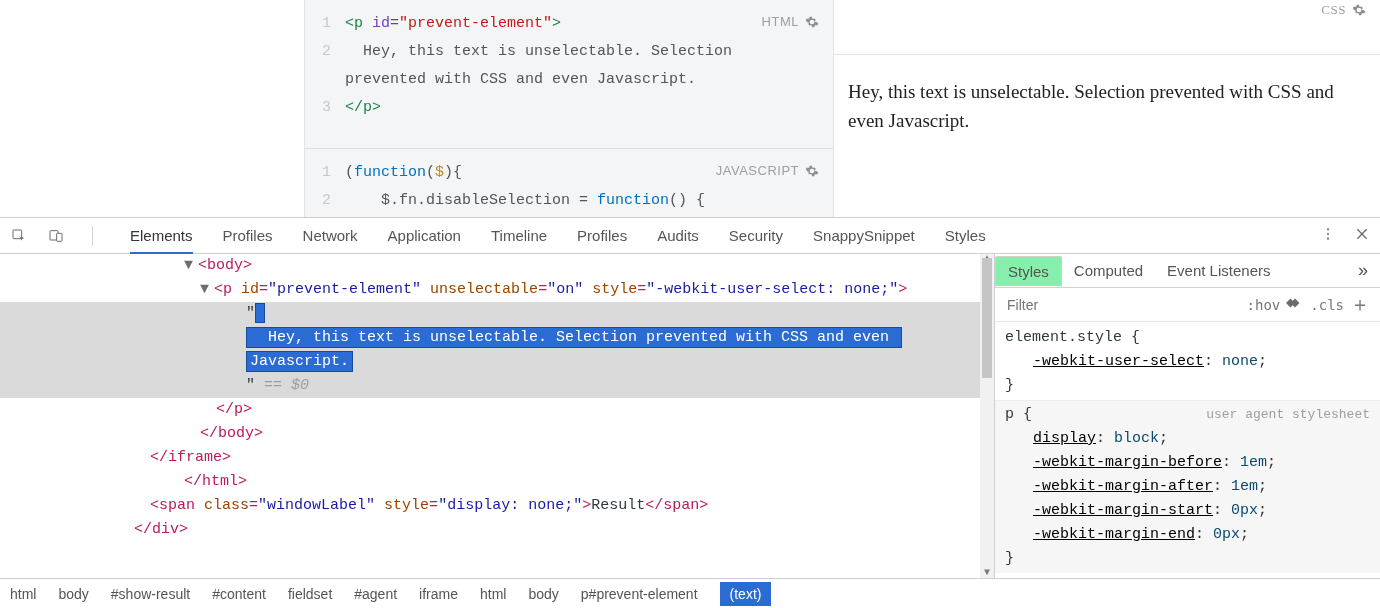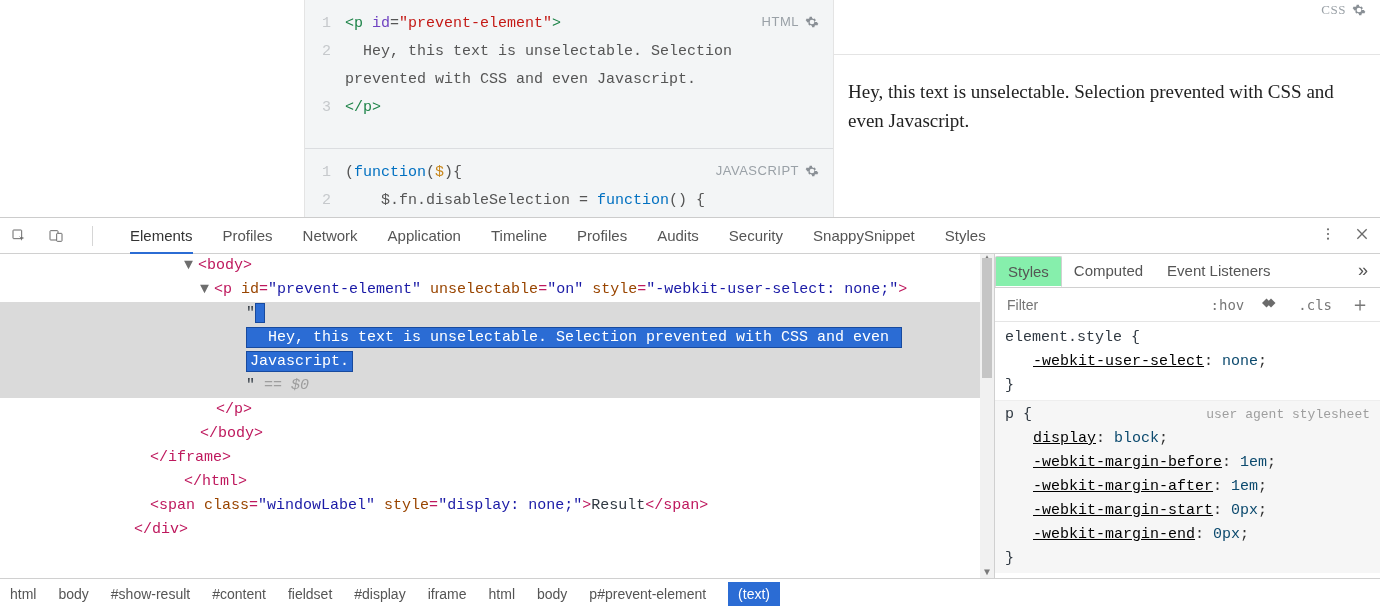--- a/index.html
+++ b/index.html
@@ -195,21 +195,21 @@
     border:1px solid #d0d0d0; border-bottom-color:#fff;
     background:#86efac; border-radius:2px 2px 0 0;
     position:relative; top:1px;
   }
   .stab-more { margin-left:auto; padding:0 12px; font-size:18px; cursor:pointer; }
   .styles-filter {
     display:flex; align-items:center;
     height:34px;
     border-bottom:1px solid #e5e5e5;
     padding: 0 10px;
-    gap:18px;
+    gap:6px;
     color:#777;
   }
   .styles-filter input {
     border:none; outline:none; font-size:14px;
     flex:1; background:transparent; color:#777;
   }
   .chip { font-family: Consolas, monospace; font-size:14px; cursor:pointer; }
   .plus { font-size:20px; font-weight:300; cursor:pointer; }
   .rhombus svg { width:18px; height:14px; fill:#6b6b6b; }
 
@@ -396,20 +396,20 @@
       </div>
     </div>
   </div>
 
   <div class="crumbs" id="crumbs">
       <span class="crumb">html</span>
       <span class="crumb">body</span>
       <span class="crumb">#show-result</span>
       <span class="crumb">#content</span>
       <span class="crumb">fieldset</span>
-      <span class="crumb">#display</span>
+      <span class="crumb">#agent</span>
       <span class="crumb">iframe</span>
       <span class="crumb">html</span>
       <span class="crumb">body</span>
       <span class="crumb">p#prevent-element</span>
       <span class="crumb active">(text)</span>
     </div>
 </div>
 
 </body></html>

